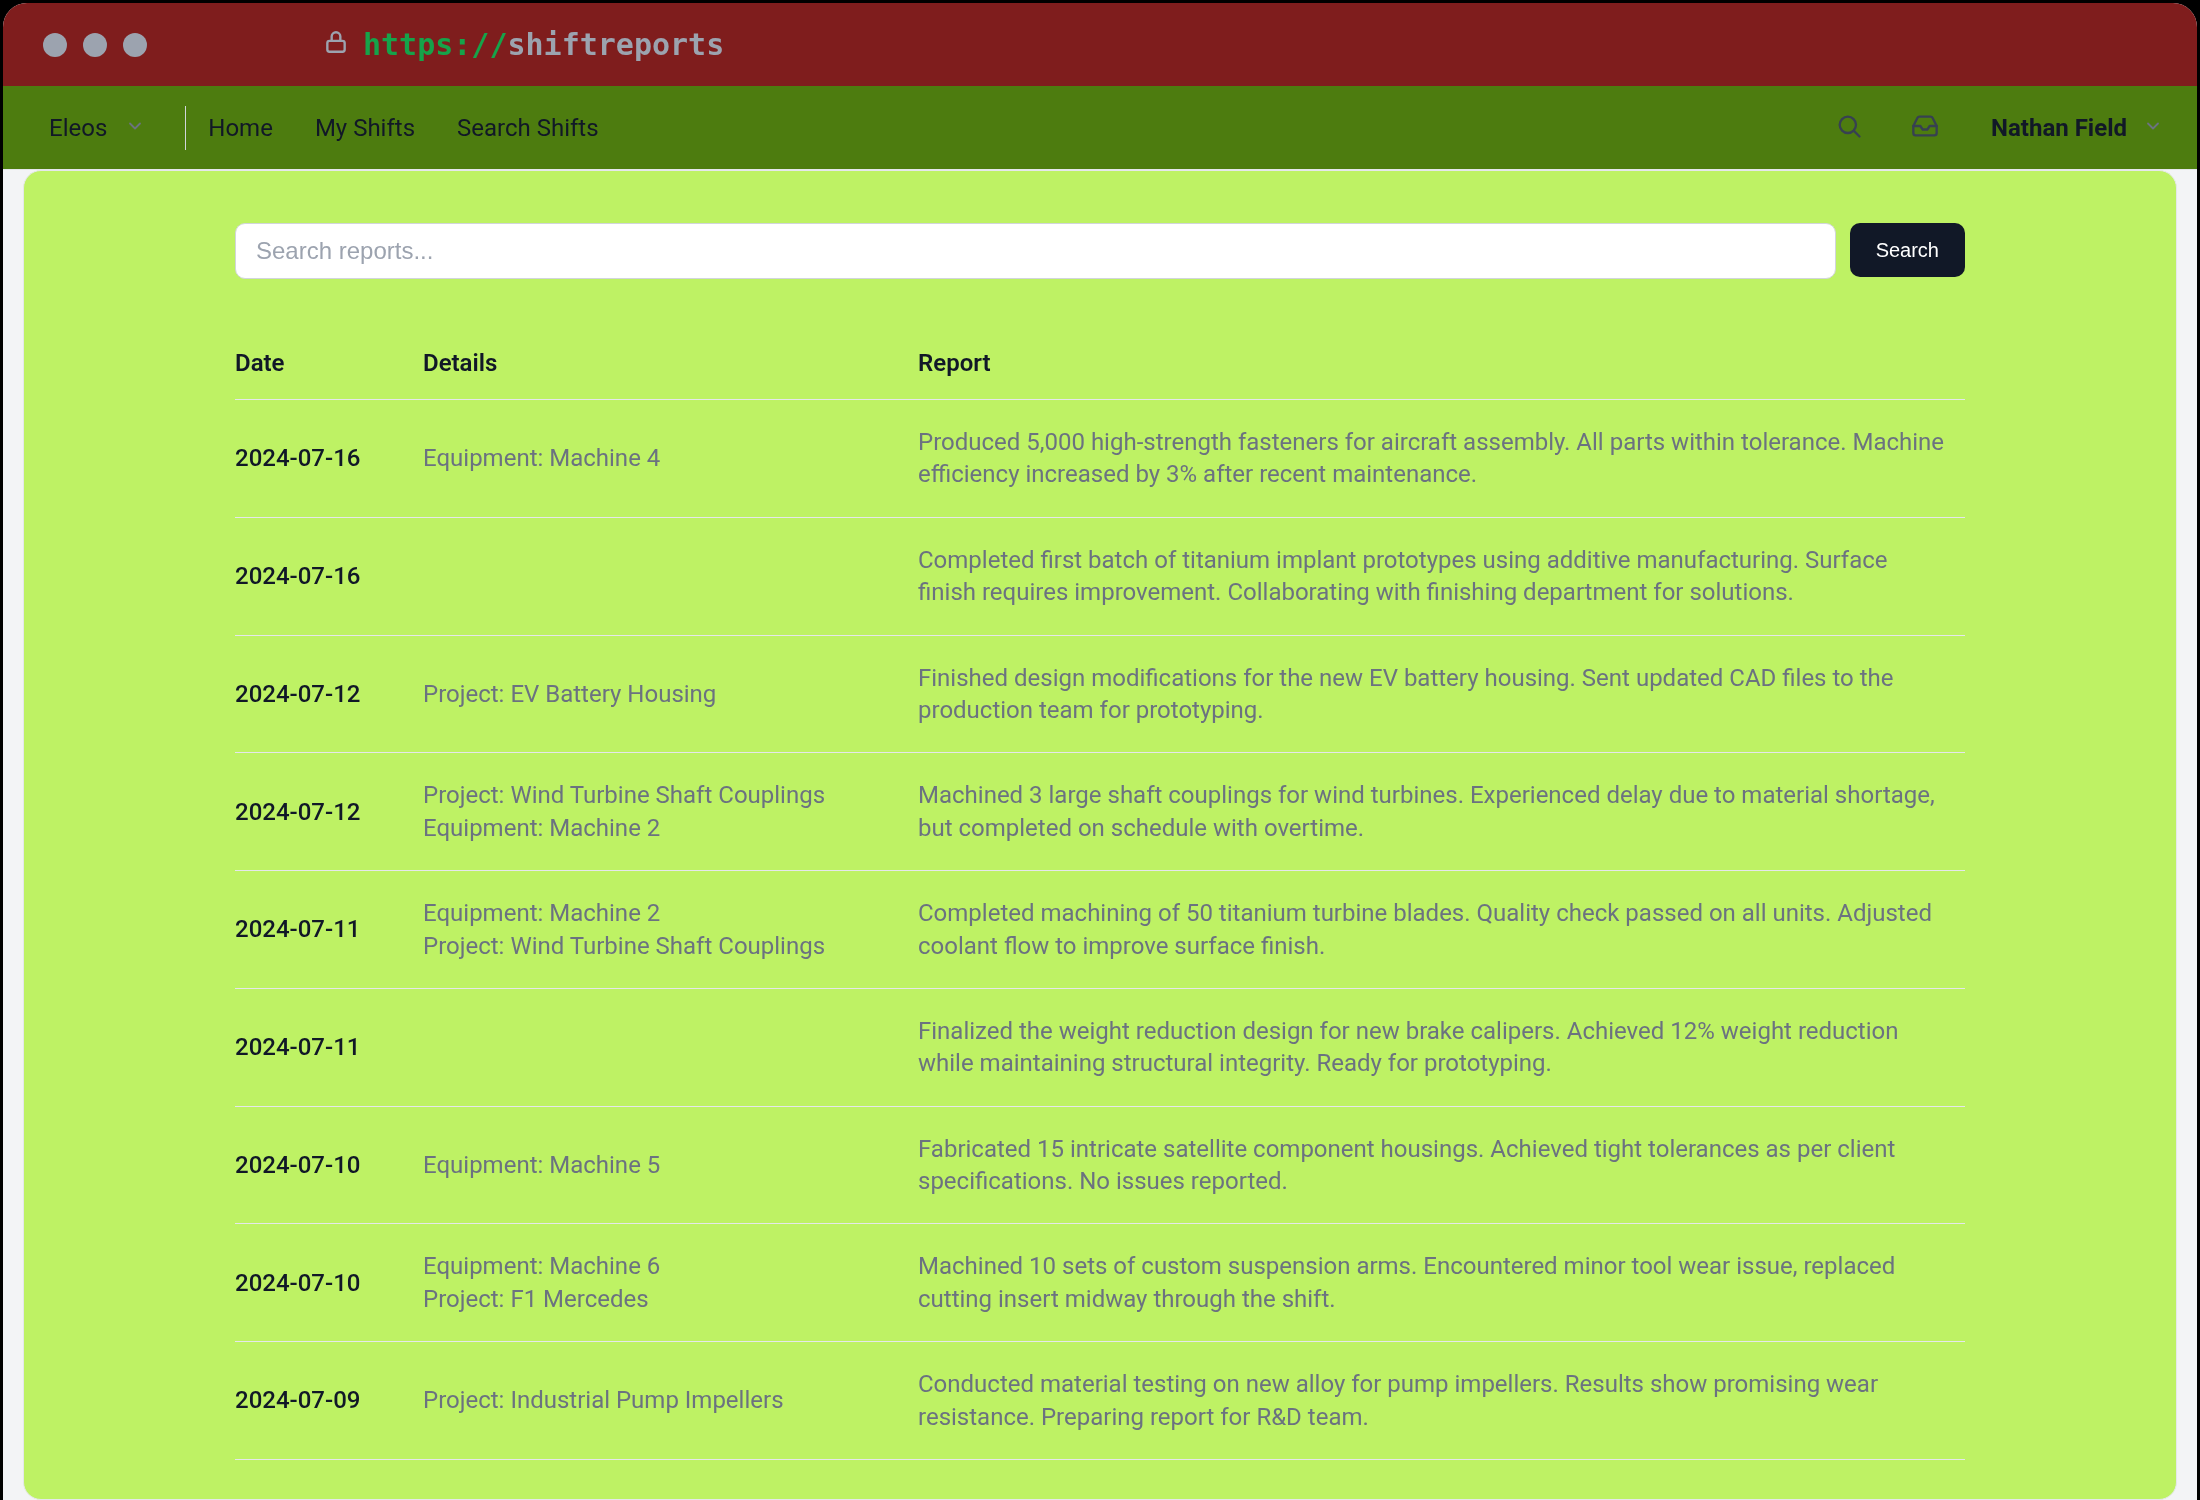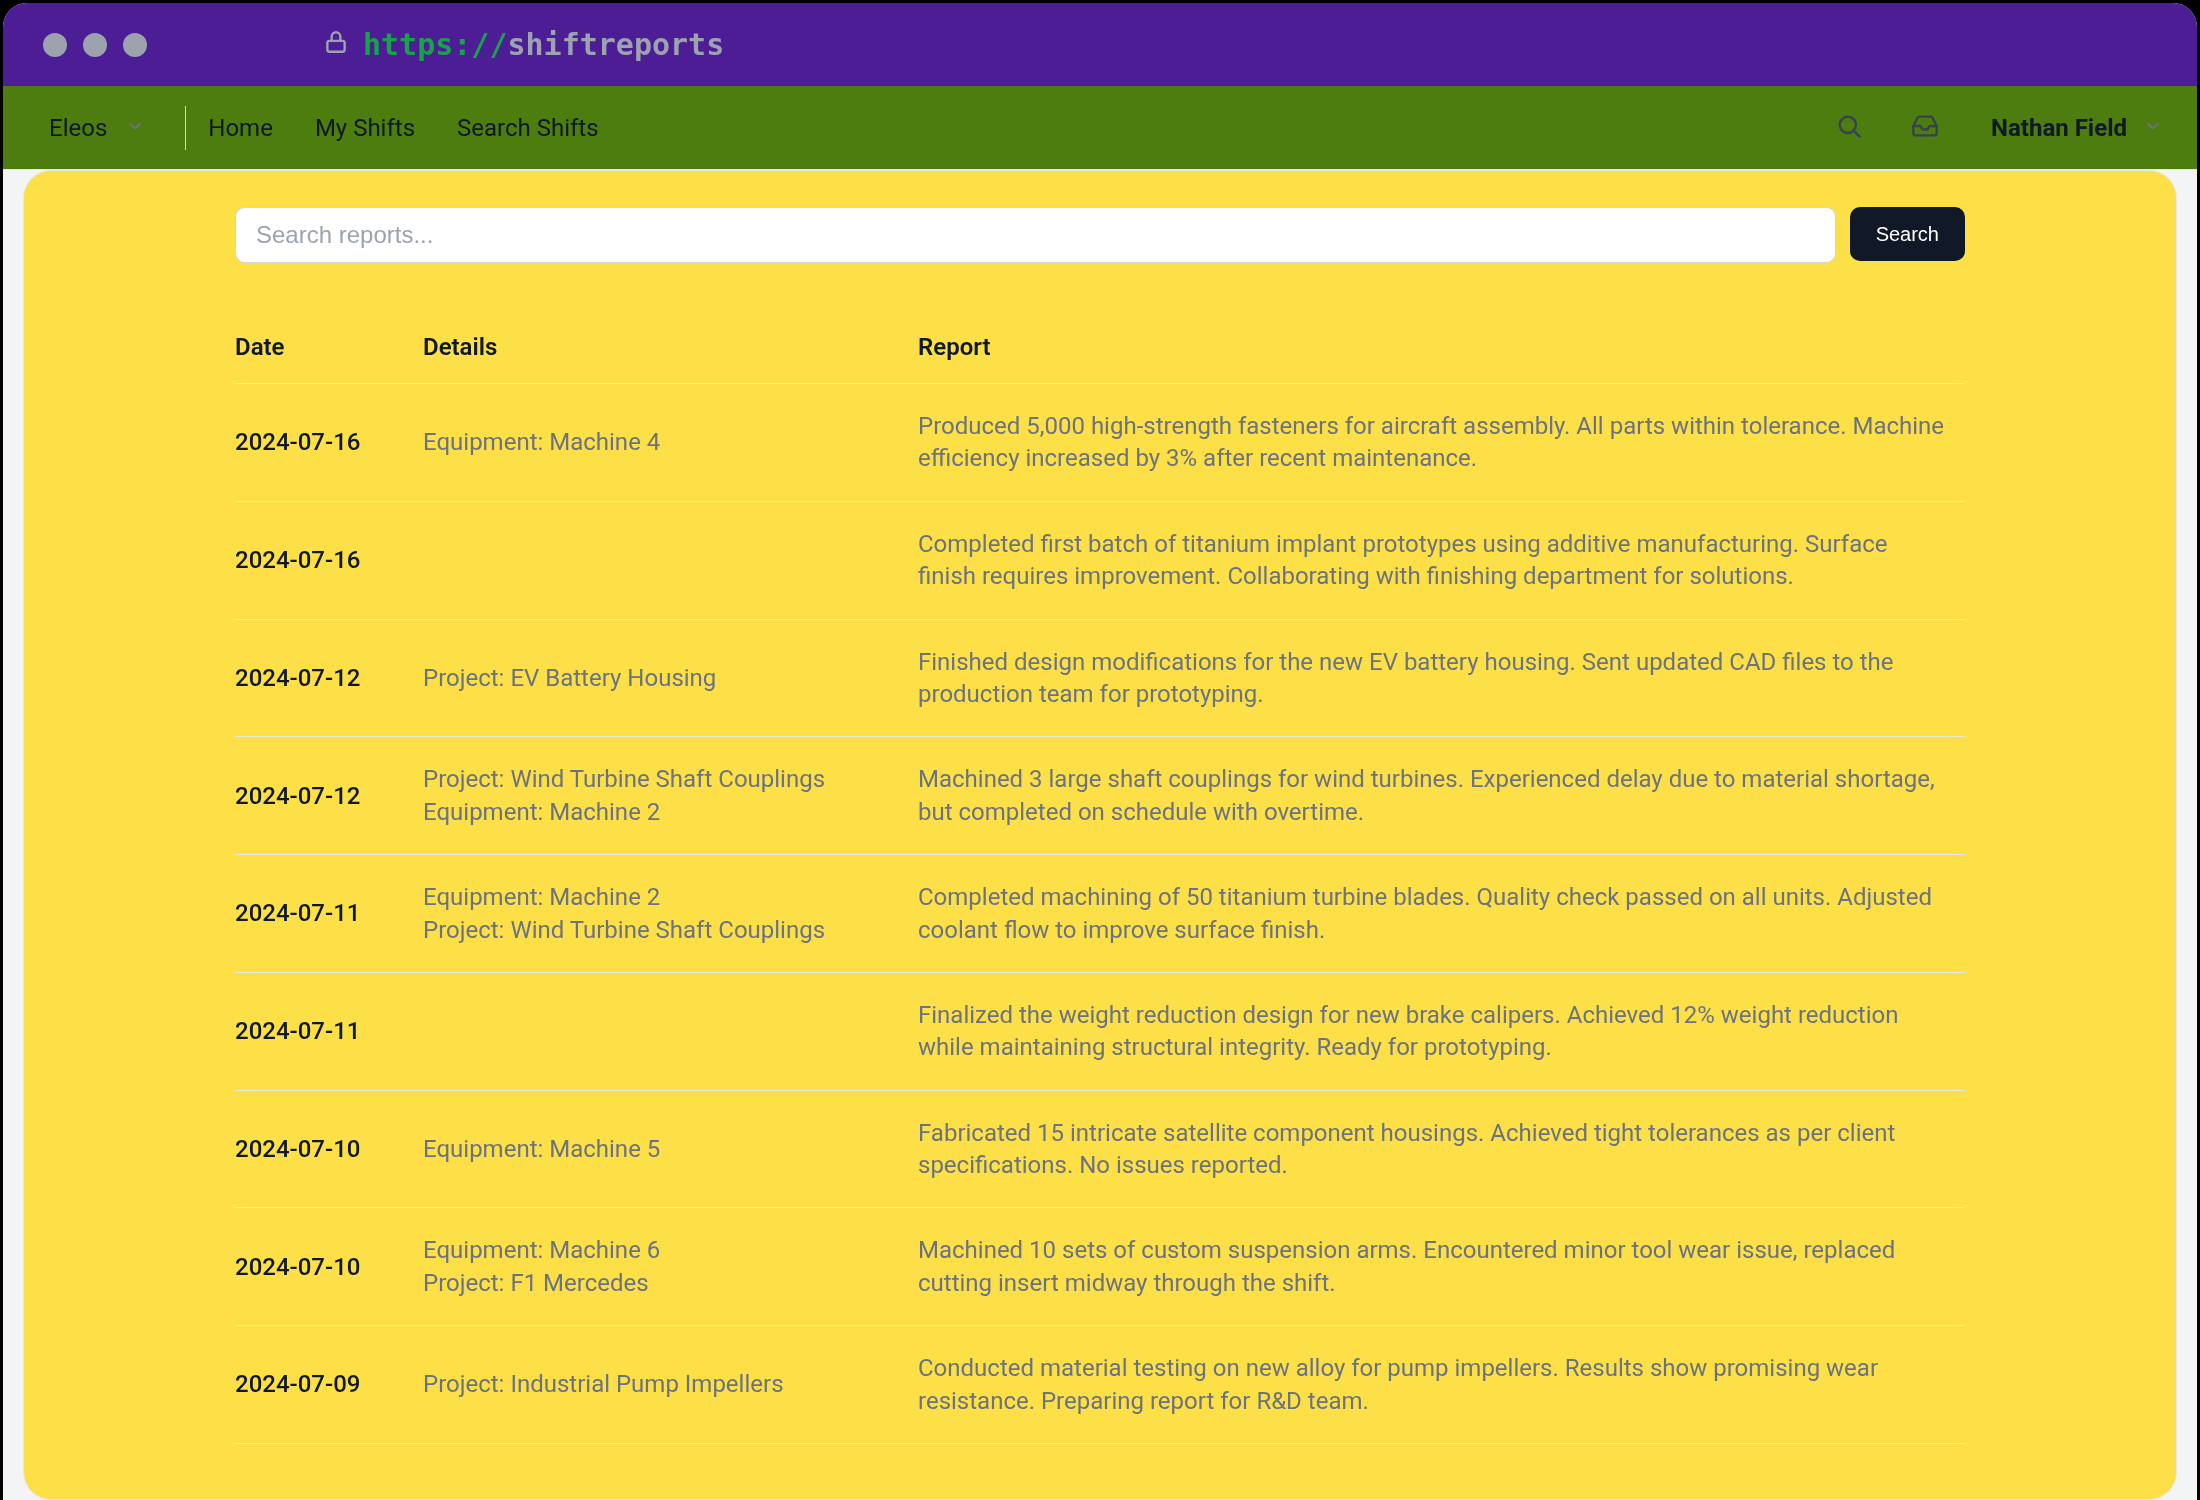--- a/index.html
+++ b/index.html
@@ -23,21 +23,21 @@
       background: #fff;
       border-radius: 24px 24px 0 0;
       overflow: hidden;
       display: flex;
       flex-direction: column;
     }
     .titlebar {
       display: flex;
       align-items: center;
       padding: 24px 40px;
-      background: #4c1d95;
+      background: #7f1d1d;
       gap: 16px;
     }
     .traffic-lights {
       display: flex;
       gap: 16px;
       margin-right: 160px;
     }
     .traffic-light {
       width: 24px;
       height: 24px;
@@ -130,25 +130,25 @@
       color: #111827;
     }
     .content-panel {
       flex: 1;
       background: #f3f4f6;
       display: flex;
       justify-content: center;
       overflow: hidden;
     }
     .content-card {
-      background: #fde047;
-      border-radius: 28px;
+      background: #bef264;
+      border-radius: 18px;
       margin: 0 20px;
       width: 100%;
-      padding: 36px 90px 0 90px;
+      padding: 52px 90px 0 90px;
       border: 1px solid #e5e7eb;
       overflow: hidden;
     }
     .inner {
       max-width: 1730px;
       margin: 0 auto;
     }
     .search-row {
       display: flex;
       gap: 14px;

